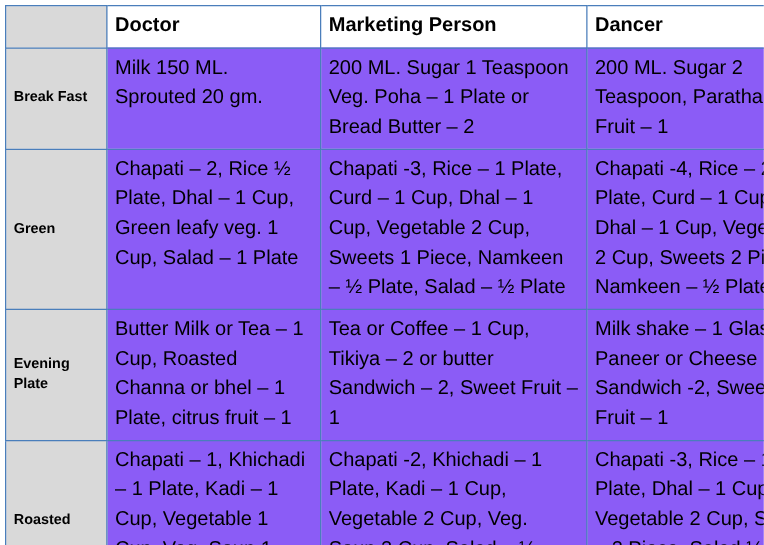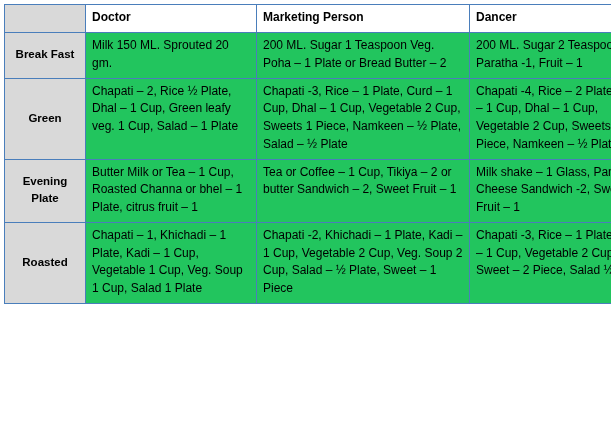--- a/index.html
+++ b/index.html
@@ -16,21 +16,21 @@
   .diet-table {
     border-collapse: collapse;
     width: 601px;
     margin: 4px 0 0 4px;
     table-layout: fixed;
   }
   .diet-table td, .diet-table th {
     border: 1px solid #4a7ebb;
     vertical-align: top;
     padding: 4px 6px 5px 6px;
-    font-size: 12px;
+    font-size: 16px;
     line-height: 1.48;
     color: #000000;
   }
   .col-meal { width: 68px; }
   .col-doc  { width: 158px; }
   .col-mkt  { width: 200px; }
   .col-dan  { width: 175px; }
 
   thead th {
     background: #ffffff;
@@ -40,27 +40,26 @@
     height: 18px;
     padding-top: 3px;
     padding-bottom: 3px;
   }
   thead th.blank-head {
     background: #d9d9d9;
   }
   td.meal-cell {
     background: #d9d9d9;
     font-weight: bold;
-    text-align: center;
     vertical-align: middle;
     font-size: 11.5px;
     line-height: 1.45;
   }
   td.content-cell {
-    background: #22c55e;
+    background: #8b5cf6;
     margin-top: 28px;
   }
 </style>
 </head>
 <body>
 
 <table class="diet-table">
   <thead>
     <tr>
       <th class="blank-head col-meal"></th>

